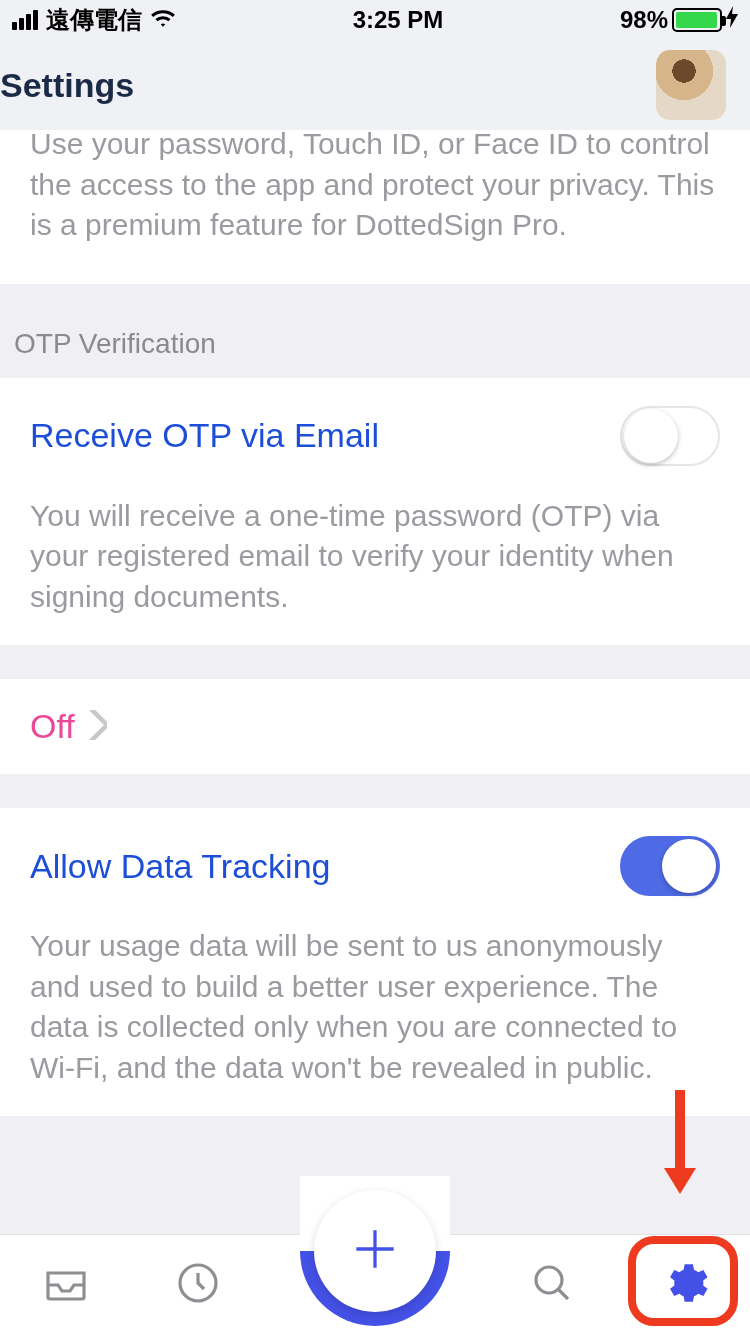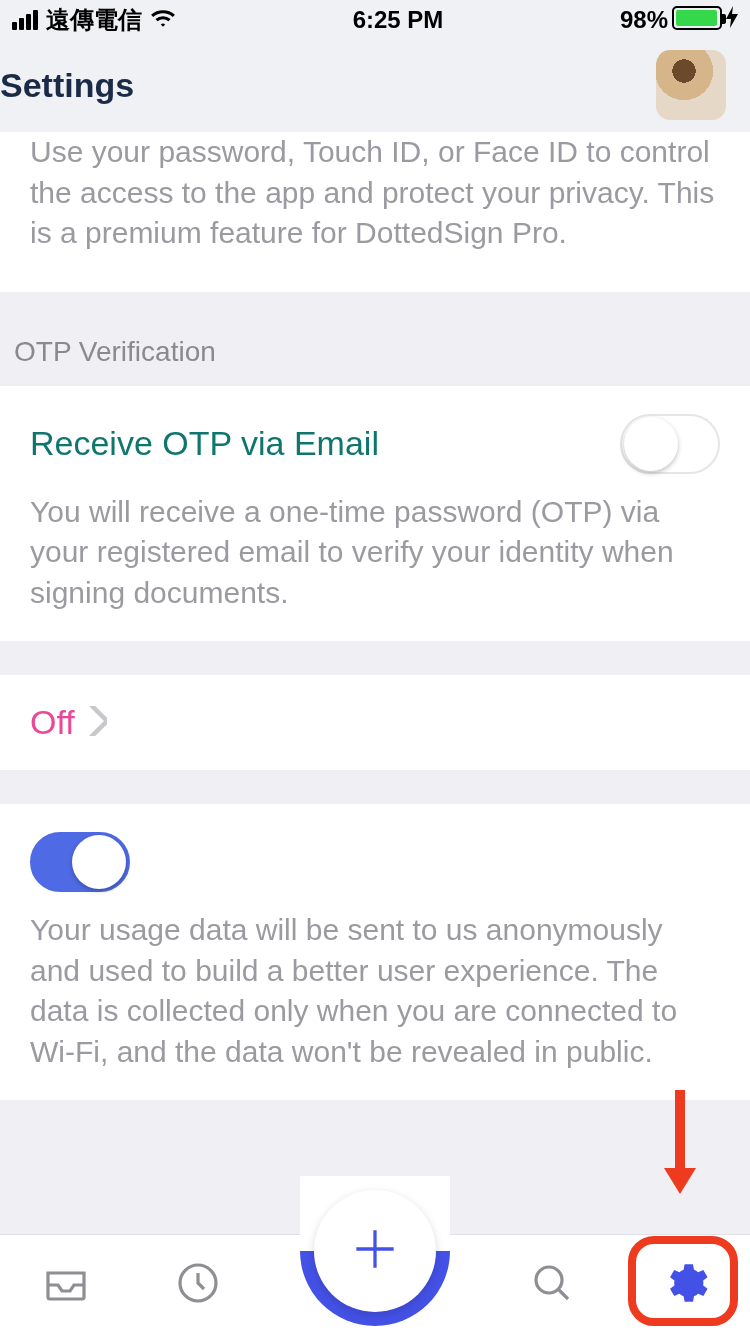--- a/index.html
+++ b/index.html
@@ -4,42 +4,42 @@
 <style>
   * { box-sizing: border-box; margin: 0; padding: 0; }
   html, body { width: 750px; height: 1334px; font-family: -apple-system, "Helvetica Neue", Arial, sans-serif; background: #f0f1f4; overflow: hidden; }
 
   
   .status-bar { height: 40px; display: flex; align-items: center; justify-content: space-between; padding: 12px 12px; background: #f0f1f4; font-size: 24px; font-weight: 600; color: #000; }
   .status-left { display: flex; align-items: center; gap: 8px; }
   .sig-bars { display: flex; align-items: flex-end; gap: 2px; }
   .sig-bars span { width: 5px; background: #000; display: inline-block; border-radius: 1px; }
   .sig-bars span:nth-child(1){height:8px;} .sig-bars span:nth-child(2){height:12px;} .sig-bars span:nth-child(3){height:16px;} .sig-bars span:nth-child(4){height:20px;}
-  .status-right { display: flex; align-items: flex-start; gap: 4px; }
+  .status-right { display: flex; align-items: center; gap: 4px; }
   .battery { width: 50px; height: 24px; border: 2px solid #000; border-radius: 5px; position: relative; display: flex; align-items: center; padding: 2px; }
   .battery::after { content:""; position:absolute; right:-6px; top:6px; width:4px; height:10px; background:#000; border-radius:0 2px 2px 0; }
   .battery-fill { background:#35d74b; height:100%; width:98%; border-radius:2px; }
 
   
   .nav-header { height: 90px; background:#f0f1f4; position: relative; display:flex; align-items:center; justify-content:flex-start; }
   .nav-title { font-size: 34px; font-weight: 800; color:#1b2b47; }
   .avatar { position:absolute; right:24px; top:10px; width:70px; height:70px; border-radius:14px; background: radial-gradient(circle at 40% 30%, #6b4a2b 0 18%, #d7b58b 18% 45%, #e6d8c6 45% 100%); }
 
   
   .content { height: 1104px; overflow: hidden; background:#efeff4; }
 
-  .section-desc-top { background:#fff; padding: 0 30px 38px 30px; font-size:30px; line-height:1.35; color:#9a9aa0;margin-top:8px; }
+  .section-desc-top { background:#fff; padding: 0 30px 38px 30px; font-size:30px; line-height:1.35; color:#9a9aa0; }
   .section-desc-top .clip { margin-top:-6px; }
 
   .section-header { padding: 44px 16px 18px 14px; font-size:28px; color:#8a8a8e; }
 
   .cell { background:#fff; padding: 28px 30px; }
   .cell-row { display:flex; align-items:center; justify-content:space-between; }
-  .cell-title { font-size:34px; color:#0f766e; }
-  .cell-sub { font-size:30px; line-height:1.35; color:#9a9aa0; margin-top:18px; }
+  .cell-title { font-size:34px; color:#1d4ed8; }
+  .cell-sub { font-size:30px; line-height:1.35; color:#9a9aa0; margin-top:30px; }
 
   .toggle { width:100px; height:60px; border-radius:30px; position:relative; }
   .toggle.off { background:#fff; border:2px solid #e5e5ea; }
   .toggle.off .knob { left:2px; }
   .toggle.on { background:#4f6ae5; border:2px solid #4f6ae5; }
   .toggle.on .knob { right:2px; }
   .knob { position:absolute; top:1px; width:54px; height:54px; background:#fff; border-radius:50%; box-shadow:0 2px 5px rgba(0,0,0,.25); }
 
   .value-row { display:flex; align-items:center; gap:14px; }
   .value-text { font-size:34px; color:#ec4899; }
@@ -73,21 +73,21 @@
         <span></span>
         <span></span>
       </span>
     <span>遠傳電信</span>
     <span>
       <svg width="26" height="20" viewBox="0 0 24 18">
           <path d="M12 17l2-2a3 3 0 0 0-4 0l2 2zm-5-5a8 8 0 0 1 10 0l2-2a11 11 0 0 0-14 0l2 2zm-4-4a14 14 0 0 1 18 0l2-2a17 17 0 0 0-22 0l2 2z" fill="#000"></path>
         </svg>
     </span>
   </div>
-  <div style="font-weight:700;">6:25 PM</div>
+  <div style="font-weight:700;">3:25 PM</div>
   <div class="status-right">
     <span>98%</span>
     <span class="battery">
         <span class="battery-fill"></span>
       </span>
     <span>
       <svg width="12" height="22" viewBox="0 0 12 22">
           <path d="M7 0L0 13h5l-1 9 8-14H6l1-8z" fill="#000"></path>
         </svg>
     </span>
@@ -129,20 +129,21 @@
             </svg>
         </span>
       </div>
     </div>
   </div>
 
   <div class="gap"></div>
 
   <div class="cell">
     <div class="cell-row">
+      <div class="cell-title">Allow Data Tracking</div>
       <div class="toggle on">
           <div class="knob"></div>
         </div>
     </div>
     <div class="cell-sub">Your usage data will be sent to us anonymously and used to build a better user experience. The data is collected only when you are connected to Wi-Fi, and the data won't be revealed in public.</div>
   </div>
 
 </div>
 
 <div class="tabbar">

